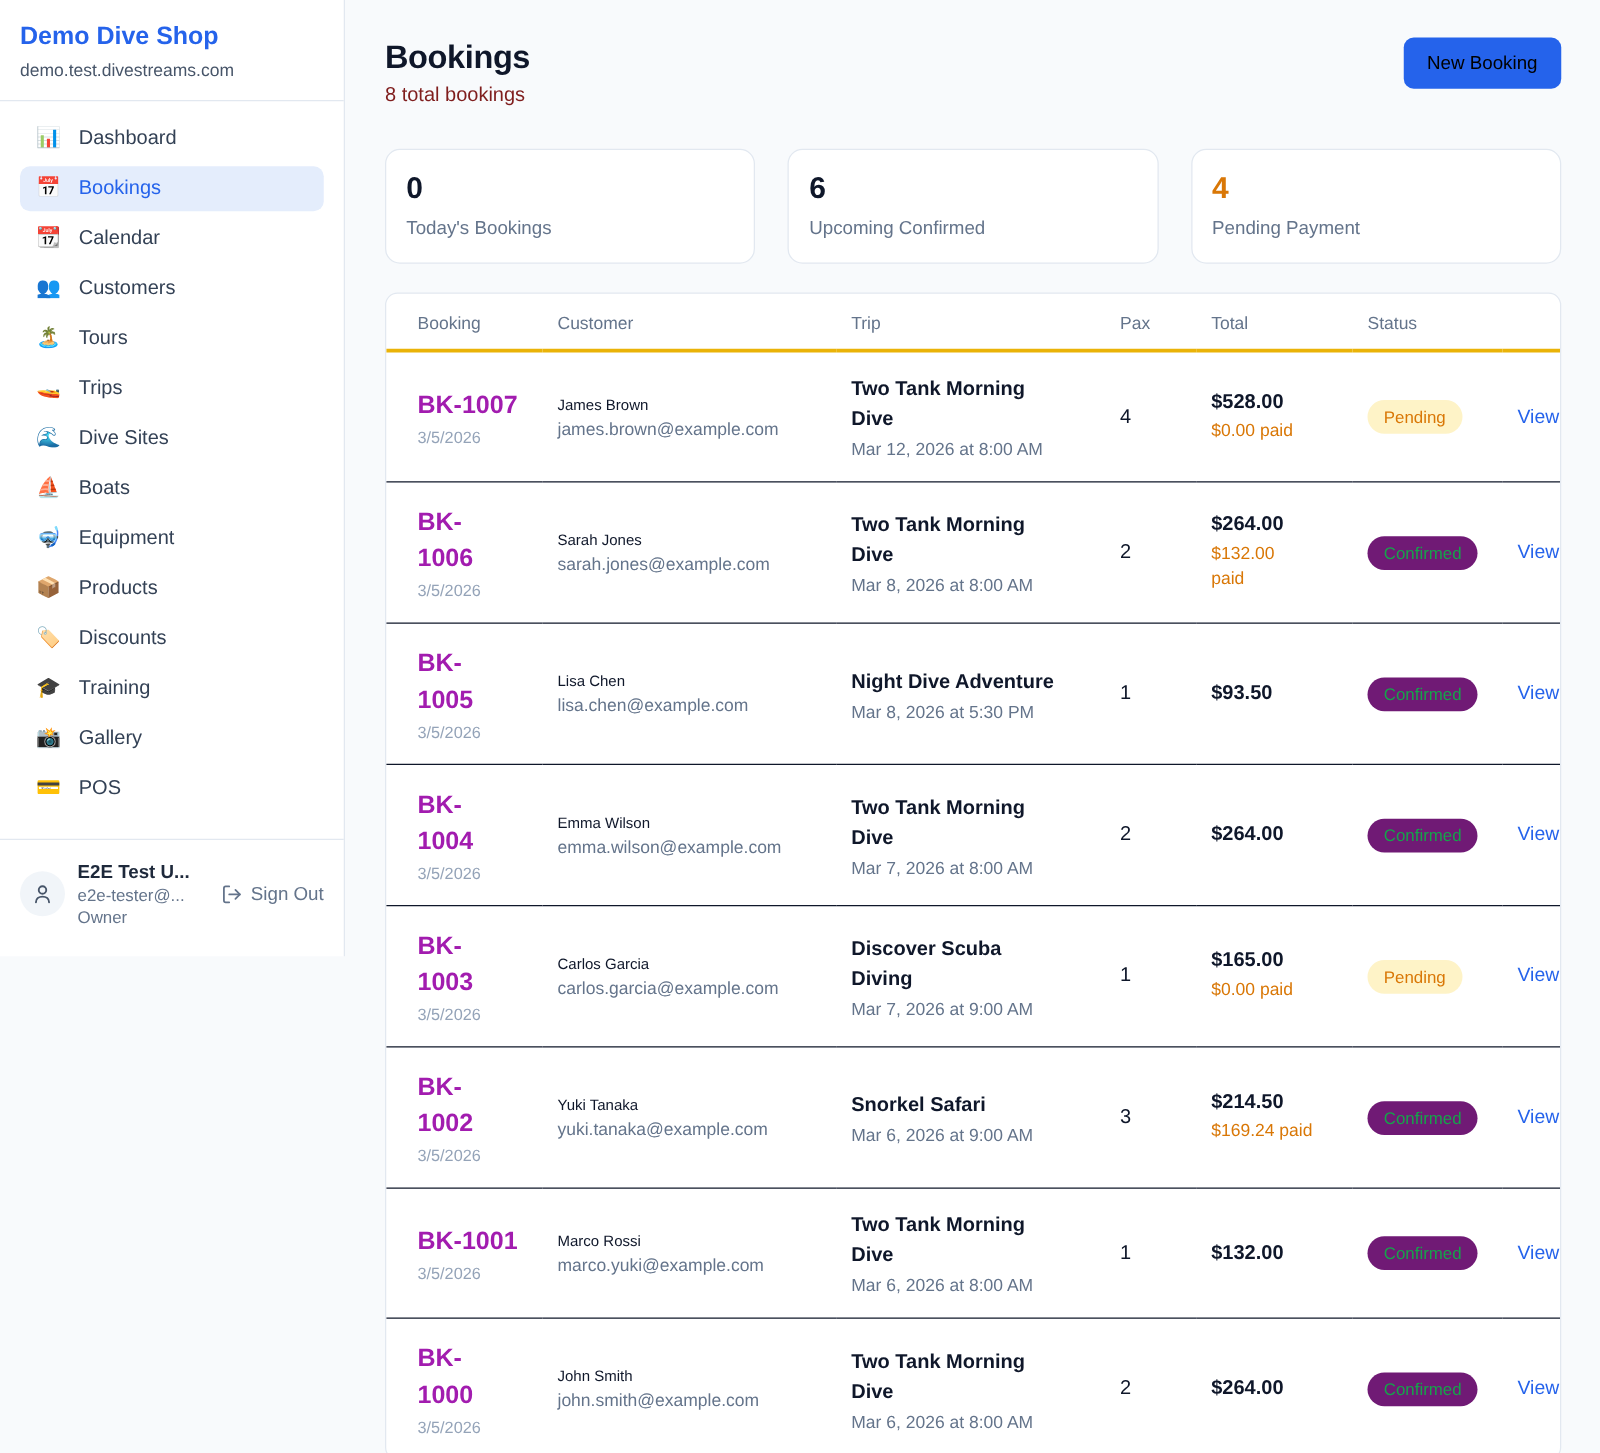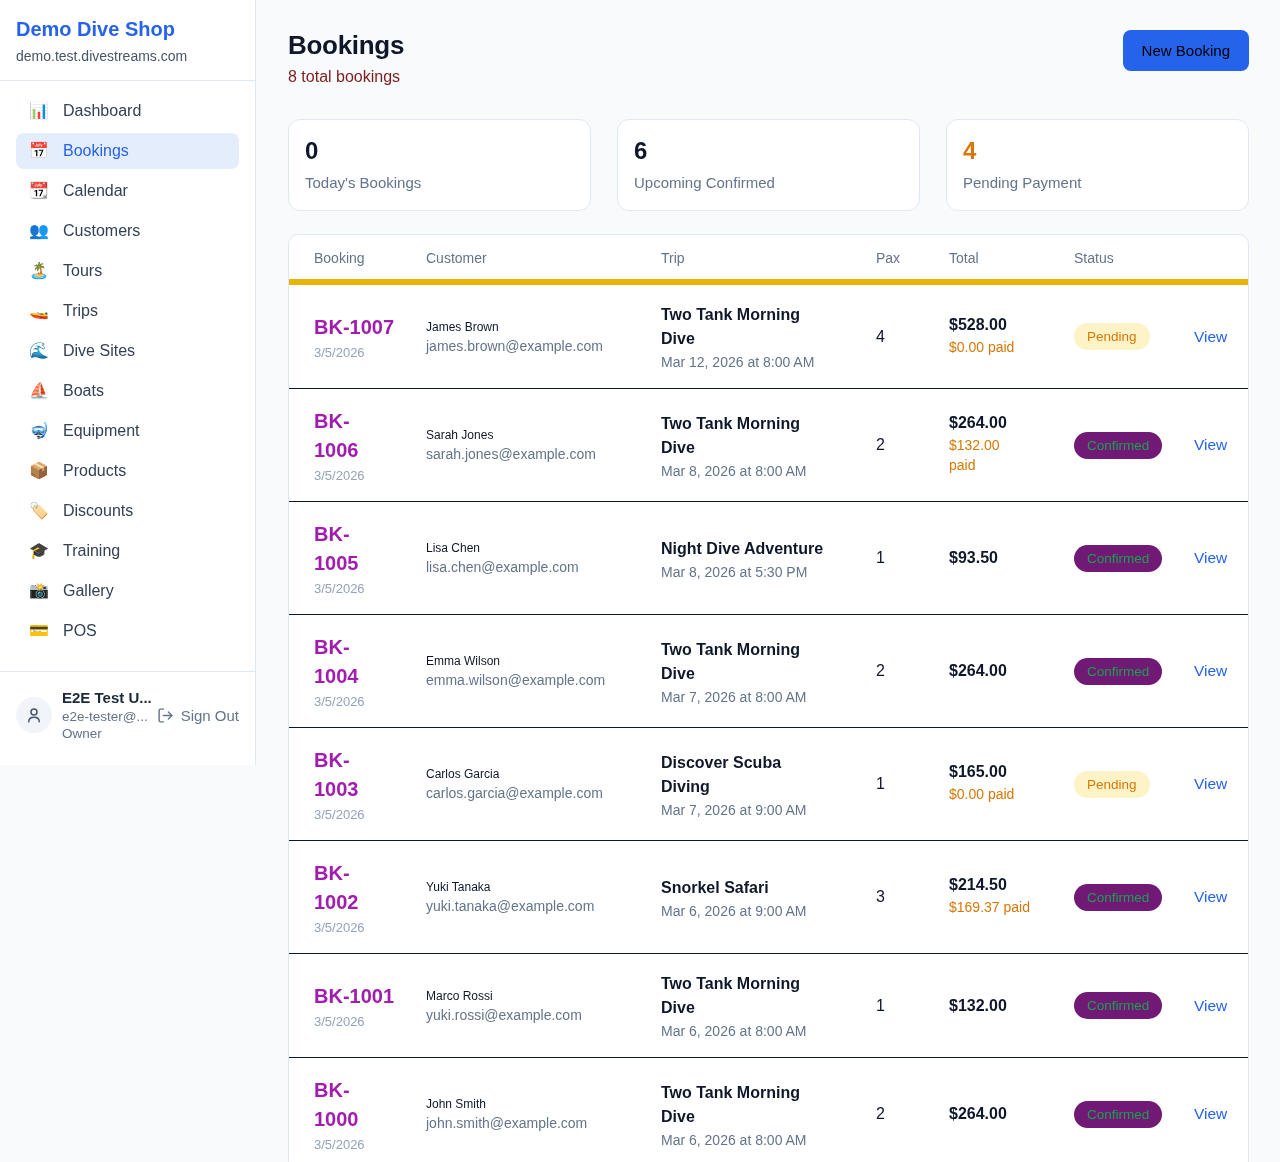--- a/index.html
+++ b/index.html
@@ -1,21 +1,21 @@
 <!DOCTYPE html>
 <html><head>
 <meta charset="utf-8">
 <style>
   * { margin:0; padding:0; box-sizing:border-box; }
   html,body { width:1280px; min-height:1162px; background:#f8fafc;
     font-family:"Liberation Sans", sans-serif; color:#0f172a; }
   .layout { display:flex; align-items:flex-start; width:1280px; }
 
   
-  .sidebar { width:256px; background:#ffffff; border-right:1px solid #e2e8f0; flex-shrink:0; }
+  .sidebar { width:276px; background:#ffffff; border-right:1px solid #e2e8f0; flex-shrink:0; }
   .brand { padding:18px 16px 16px; border-bottom:1px solid #e2e8f0; }
   .brand-name { font-size:20px; font-weight:700; color:#2563eb; margin-bottom:7px; }
   .brand-domain { font-size:14px; color:#475569; }
   .nav { padding:12px 16px 10px; }
   .nav-item { display:flex; align-items:center; gap:14px; padding:9px 13px; margin-bottom:4px;
     border-radius:8px; font-size:16px; color:#334155; cursor:pointer; }
   .nav-item.active { background:#e4edfc; color:#2563eb; }
   .nav-icon { width:20px; font-size:16px; line-height:1; text-align:center; }
   .sidebar-footer { border-top:1px solid #e2e8f0; margin-top:8px; padding:16px 16px 22px;
     display:flex; align-items:center; gap:10px; }
@@ -51,21 +51,21 @@
     color:#0f172a; background:#fff; cursor:pointer; }
   .select-chevron { position:absolute; right:12px; top:50%; transform:translateY(-50%); pointer-events:none;
     display:flex; }
   .filter-btn { background:none; border:none; font-size:15.5px; color:#0f172a;
     font-family:inherit; cursor:pointer; padding:0 14px; }
 
   
   .table-card { background:#fff; border:1px solid #e2e8f0; border-radius:10px; overflow:hidden; }
   table { width:100%; border-collapse:collapse; table-layout:fixed; }
   th { text-align:left; font-size:14px; font-weight:400; color:#64748b;
-    padding:15px 12px 13px; border-bottom:6px solid #eab308; }
+    padding:15px 12px 13px; border-bottom:3px solid #eab308; }
   th:first-child { padding-left:25px; }
   tbody tr + tr td { border-top:1px solid #0f172a; }
   td { padding:18px 12px; vertical-align:middle; }
   td:first-child { padding-left:25px; }
   .bk-link { color:#a21caf; font-weight:700; font-size:20px; white-space:pre-line;
     line-height:1.45; text-decoration:none; display:inline-block; }
   .bk-date { color:#94a3b8; font-size:13px; margin-top:3px; }
   .cust-name { font-size:12px; color:#0f172a; }
   .cust-email { font-size:14px; color:#64748b; margin-top:4px; }
   .trip-name { font-size:16px; font-weight:700; color:#0f172a; white-space:pre-line; line-height:1.5; }
@@ -375,37 +375,37 @@
           </td>
           <td>
             <div class="trip-name">Snorkel Safari</div>
             <div class="trip-date">Mar 6, 2026 at 9:00 AM</div>
           </td>
           <td>
             <span class="pax">3</span>
           </td>
           <td>
             <div class="total">$214.50</div>
-            <div class="paid">$169.37 paid</div>
+            <div class="paid">$169.24 paid</div>
           </td>
           <td>
             <span class="badge confirmed">Confirmed</span>
           </td>
           <td>
             <a class="view-link">View</a>
           </td>
         </tr>
             <tr>
           <td>
             <a class="bk-link">BK-1001</a>
             <div class="bk-date">3/5/2026</div>
           </td>
           <td>
             <div class="cust-name">Marco Rossi</div>
-            <div class="cust-email">yuki.rossi@example.com</div>
+            <div class="cust-email">marco.yuki@example.com</div>
           </td>
           <td>
             <div class="trip-name">Two Tank Morning
 Dive</div>
             <div class="trip-date">Mar 6, 2026 at 8:00 AM</div>
           </td>
           <td>
             <span class="pax">1</span>
           </td>
           <td>

